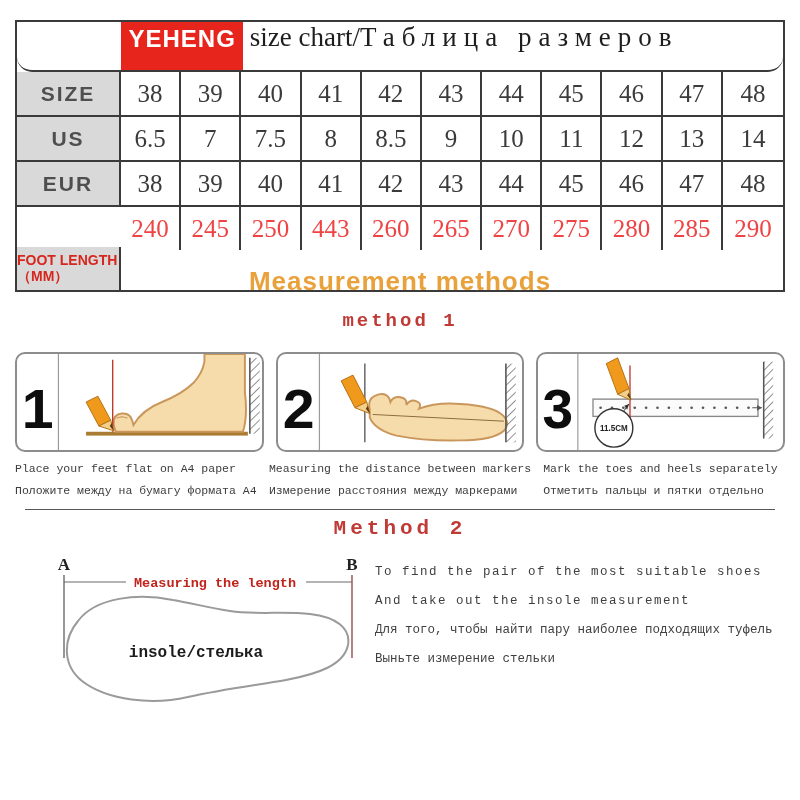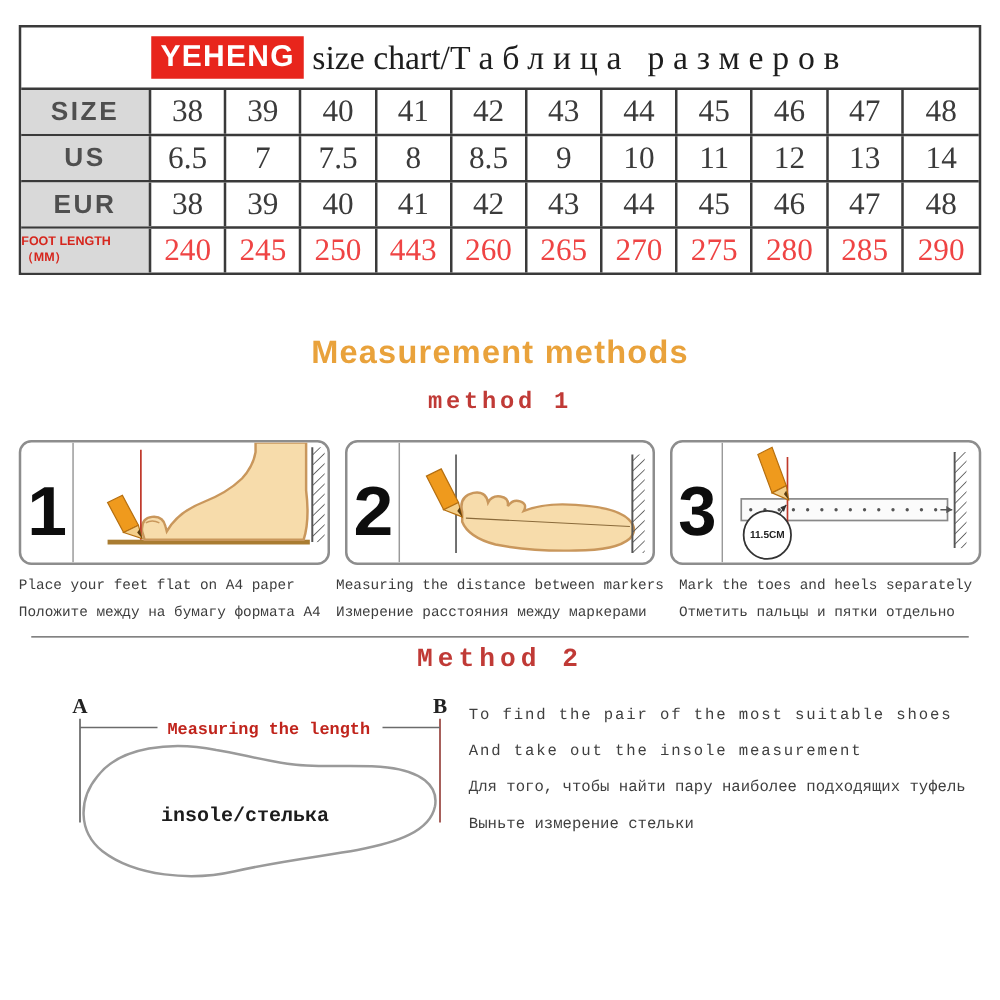--- a/index.html
+++ b/index.html
@@ -1,34 +1,34 @@
 <!DOCTYPE html>
 <html><head>
 <meta charset="utf-8">
 <style>
   * { box-sizing: border-box; margin: 0; padding: 0; }
   html,body { width:800px; height:800px; background:#fff; overflow:hidden; }
   body { position:relative; font-family:"Liberation Sans", sans-serif; }
 
   
   .size-chart { position:absolute; left:15px; top:20px; width:770px; border:2px solid #3a3a3a; background:#fff; }
-  .title-bar { height:50px; display:flex; align-items:center; justify-content:center;
+  .title-bar { height:50px; display:flex; justify-content:center;
                border-bottom:2px solid #3a3a3a; font-family:"Liberation Serif", serif;
-               font-size:27px; color:#1e1e1e; white-space:nowrap; }
+               font-size:27px; color:#1e1e1e; white-space:nowrap;border-radius:15px; }
   .brand-badge { background:#e8251c; color:#fff; font-family:"Liberation Sans",sans-serif;
                  font-weight:bold; font-size:24px; padding:3px 7px; margin-right:7px; letter-spacing:1px; }
   .title-ru { letter-spacing:7px; }
 
   .trow { display:grid; grid-template-columns:104px repeat(11, 1fr); border-top:2px solid #3a3a3a; }
   .trow:first-child { border-top:none; }
-  .cell { height:35px; border-right:2px solid #3a3a3a; display:flex; align-items:center; justify-content:center; overflow:hidden; }
+  .cell { height:43px; border-right:2px solid #3a3a3a; display:flex; align-items:center; justify-content:center; overflow:hidden; }
   .cell:last-child { border-right:none; }
   .cell.head { background:#d9d9d9; font-weight:bold; color:#4f4f4f; font-size:21px; letter-spacing:2px; }
   .cell.val  { font-family:"Liberation Serif", serif; font-size:25px; color:#3b3b3b; }
-  .trow.red .cell.head { color:#d6261d; font-size:10px; letter-spacing:0; }
+  .trow.red .cell.head { color:#d6261d; font-size:14px; letter-spacing:0;margin-top:40px; }
   .trow.red .cell.val  { color:#ef4444; }
 
   
   .mm-heading { position:absolute; top:266px; left:0; width:800px; text-align:center;
                 color:#e9a23b; font-weight:bold; font-size:26px; letter-spacing:1px; }
   .method1-heading { position:absolute; top:310px; left:0; width:800px; text-align:center;
                      font-family:"Liberation Mono", monospace; font-weight:bold;
                      color:#c03a36; font-size:19px; letter-spacing:3px; }
 
   

